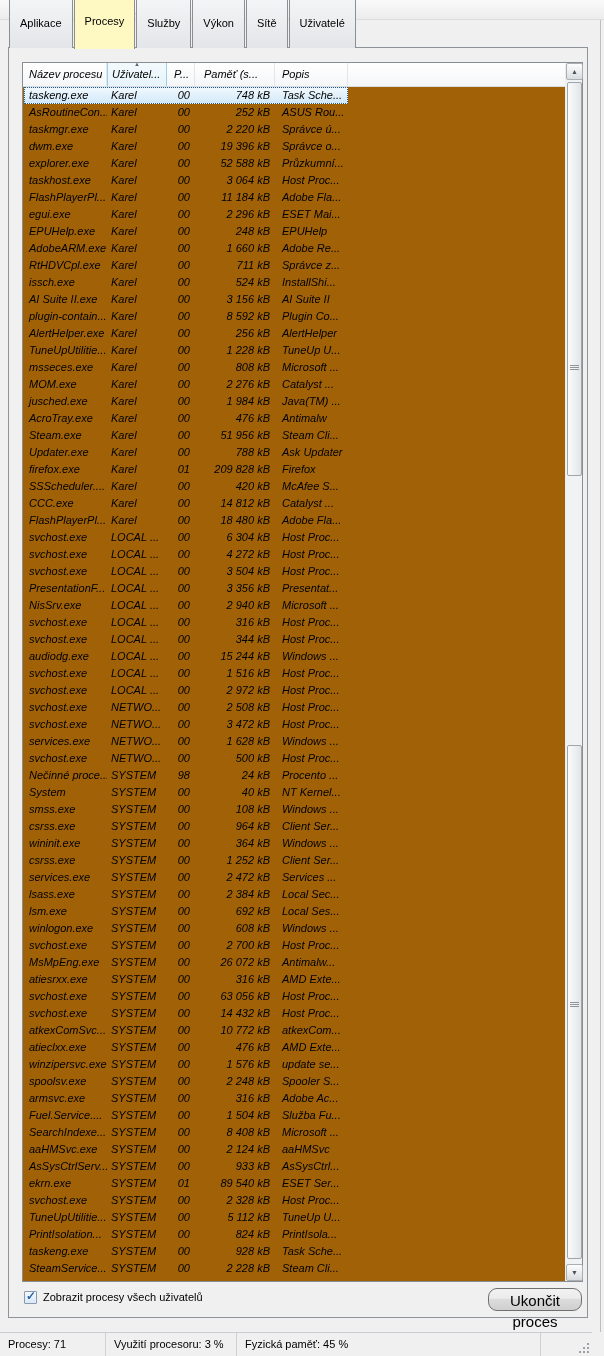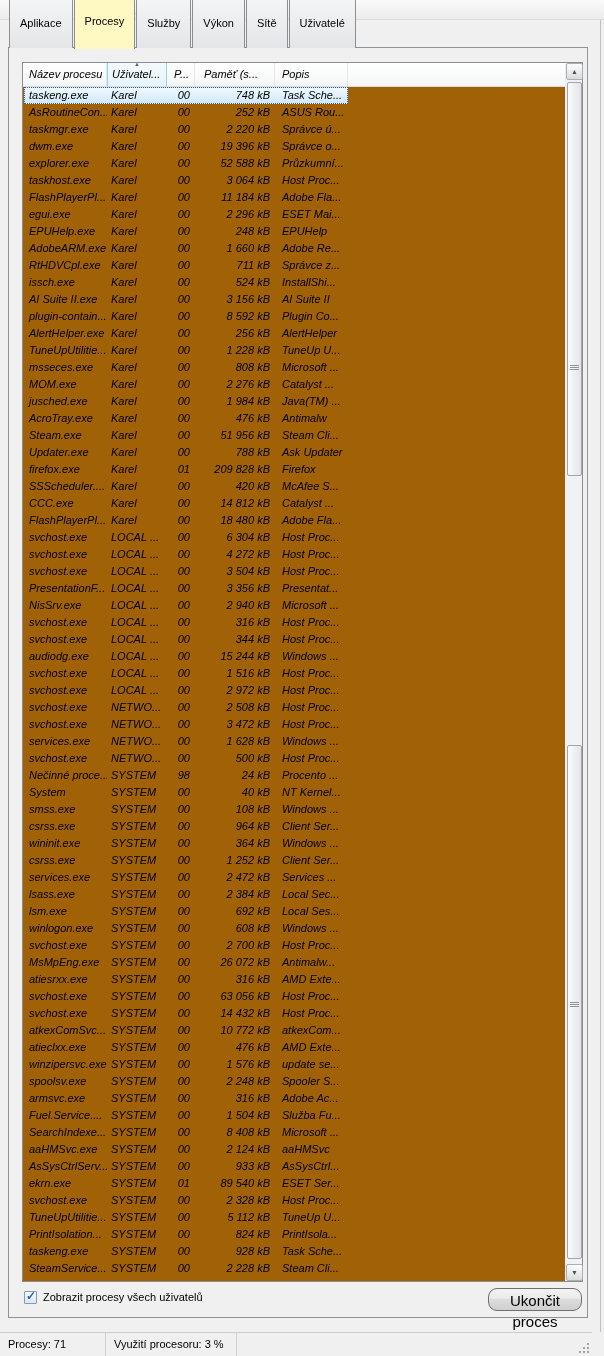--- a/index.html
+++ b/index.html
@@ -699,16 +699,17 @@
   </div>
 
   <button class="end-btn">Ukončit proces</button>
 </div>
 
 <div class="win-edge"></div>
 
 <div class="statusbar">
   <div class="status-seg seg-1">Procesy: 71</div>
   <div class="status-seg seg-2">Využití procesoru: 3 %</div>
+  <div class="status-seg seg-3">Fyzická paměť: 45 %</div>
   <div class="status-seg seg-4">
     <span class="resize-grip"></span>
   </div>
 </div>
 
 </body></html>

